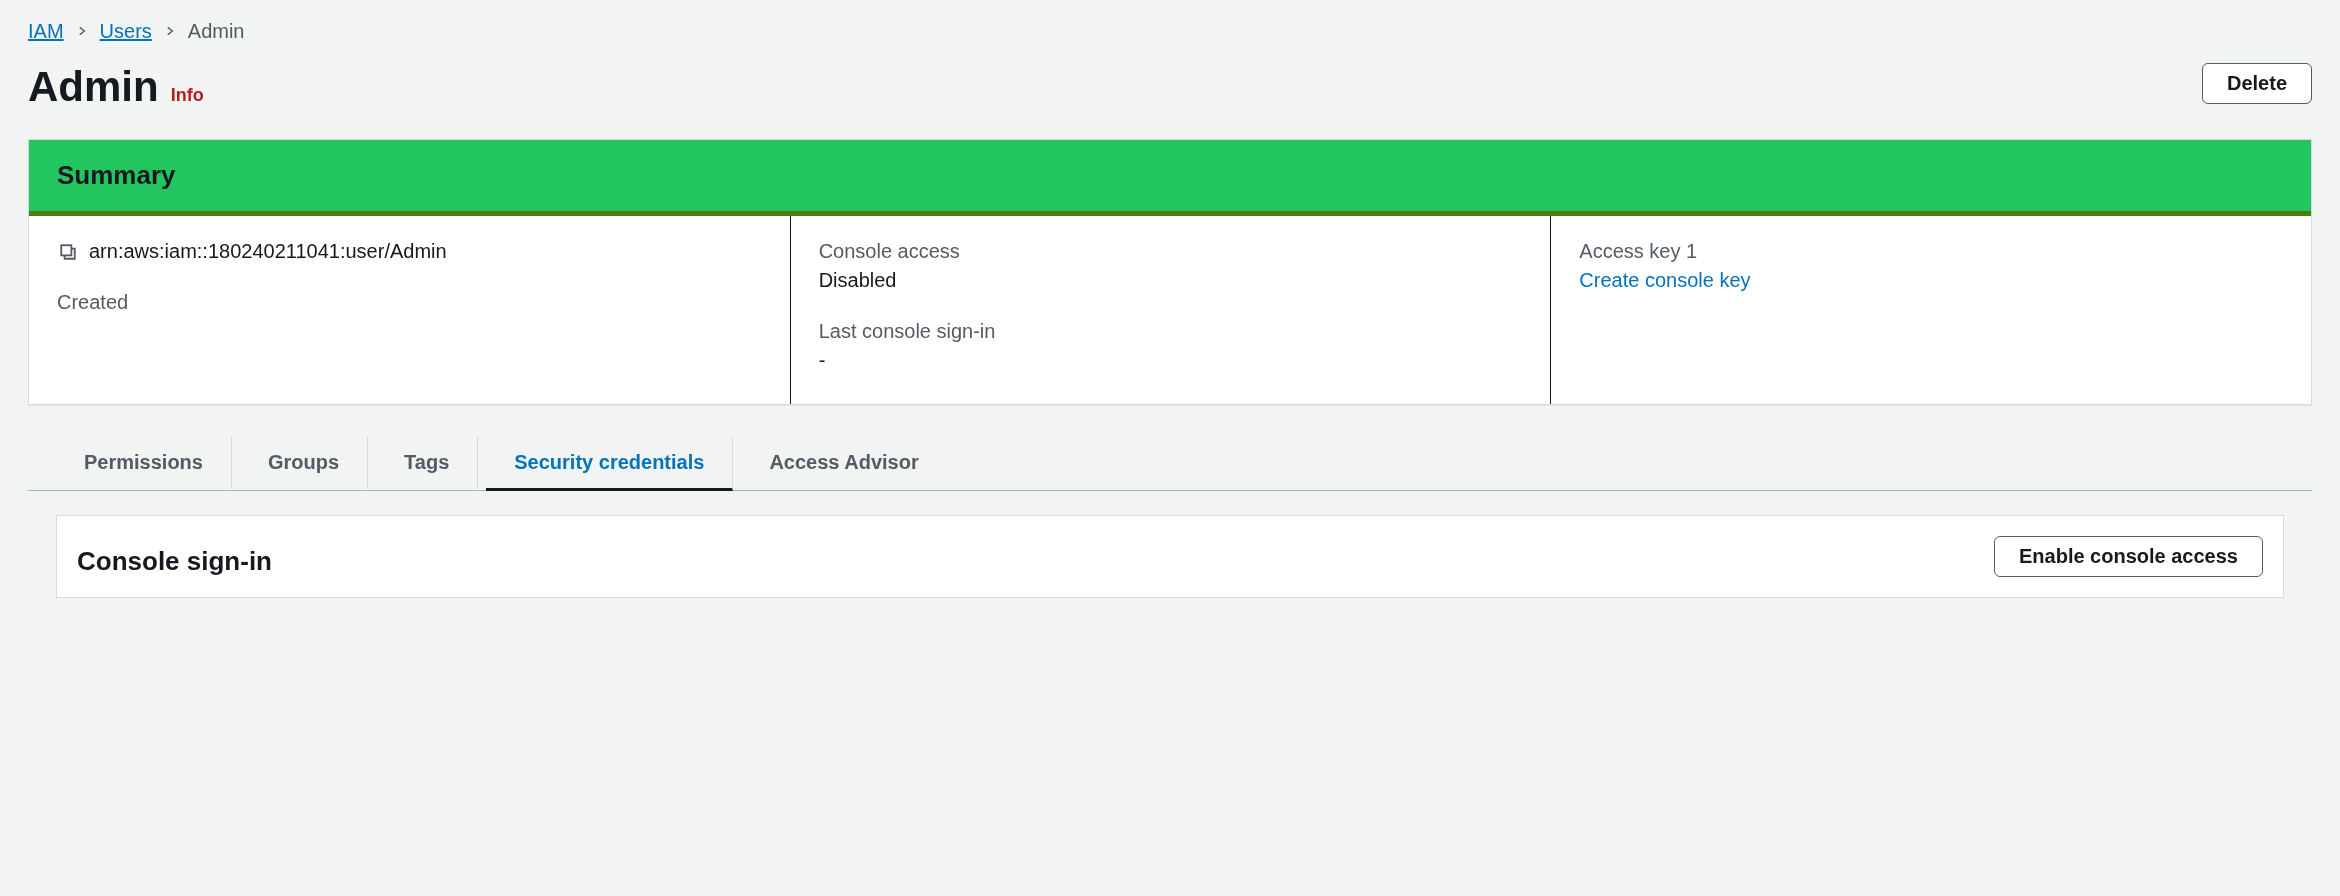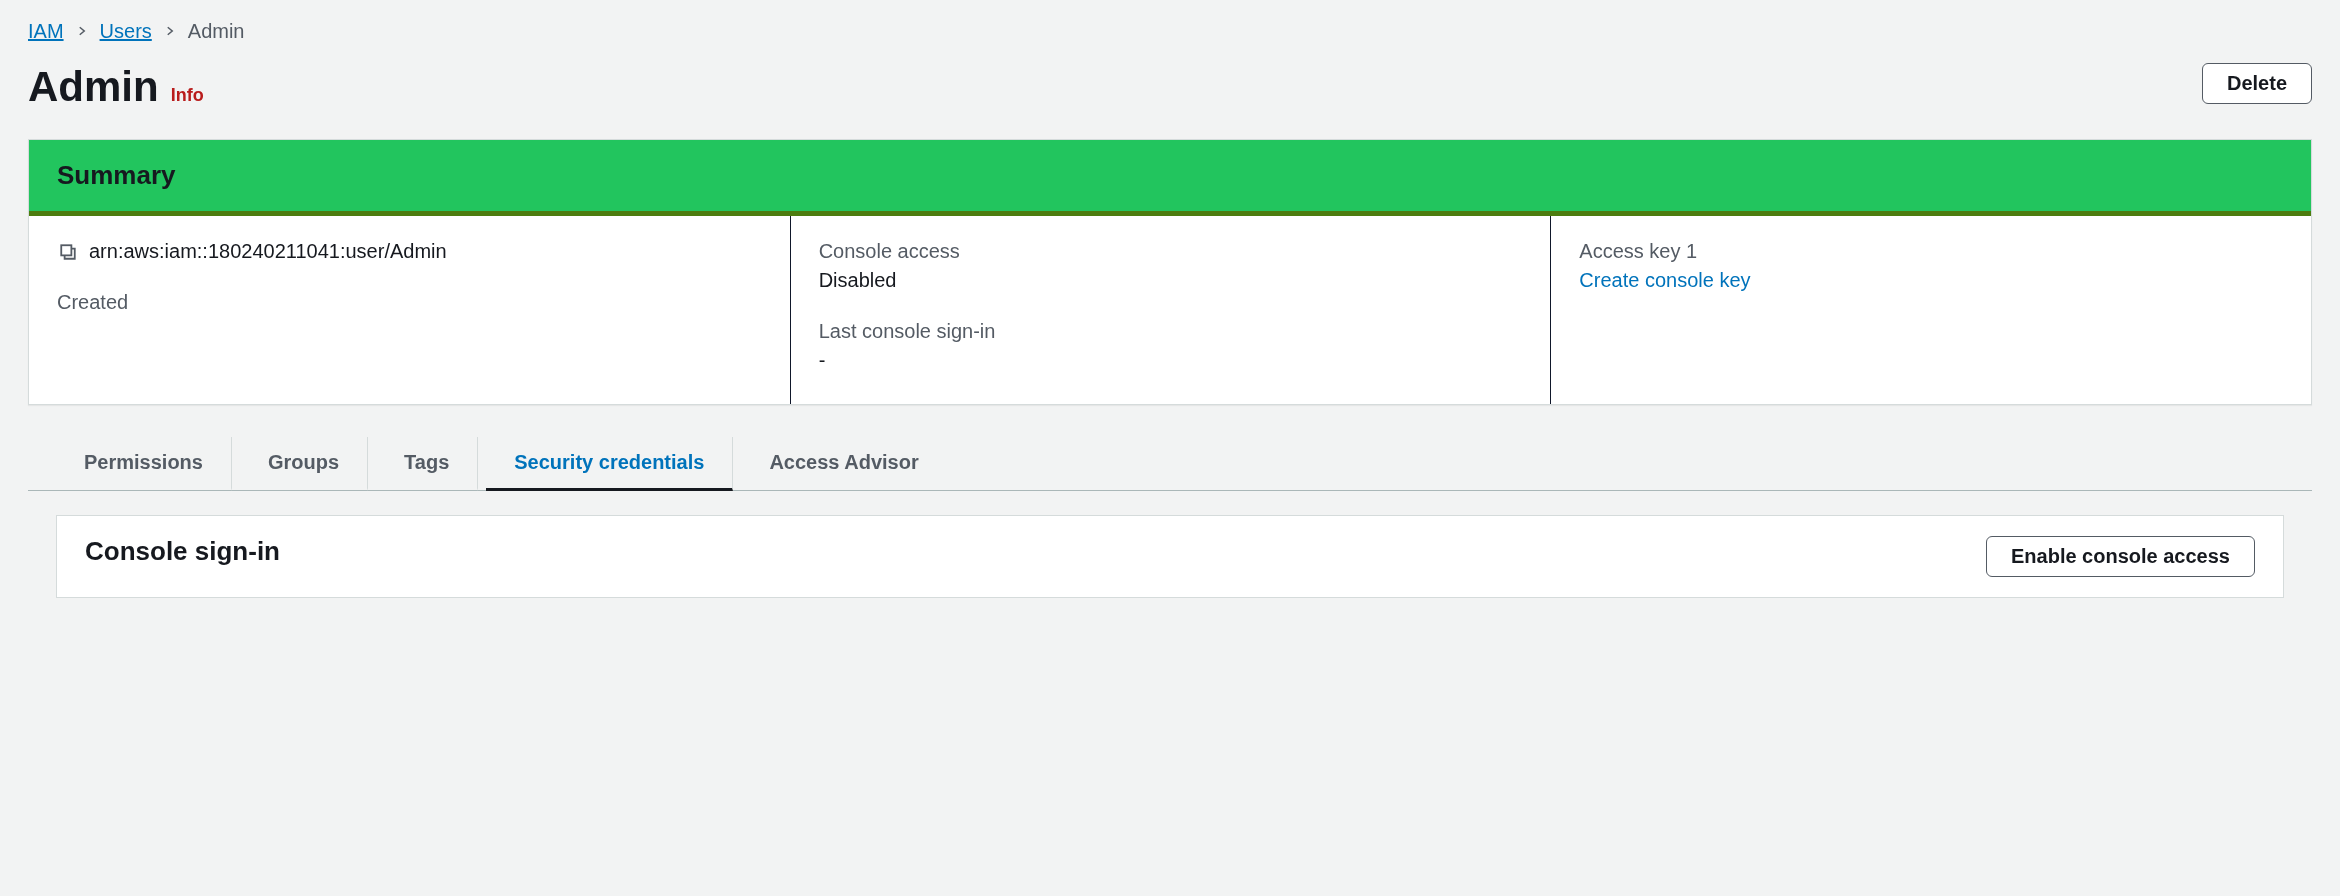--- a/index.html
+++ b/index.html
@@ -136,25 +136,25 @@
       margin-bottom: -1px;
     }
     .tab:last-child { border-right: none; }
     .tab.active {
       color: #0073bb;
       border-bottom-color: #16191f;
     }
     .section {
       background: #fff;
       border: 1px solid #d5dbdb;
-      padding: 20px 28px;
+      padding: 20px 20px;
       margin: 24px 28px 0;
       display: flex;
       justify-content: space-between;
-      align-items: flex-start;
+      align-items: flex-end;
     }
     .section h2 {
       font-size: 26px;
       font-weight: 700;
       color: #16191f;
     }
   </style>
 </head>
 <body>
 

